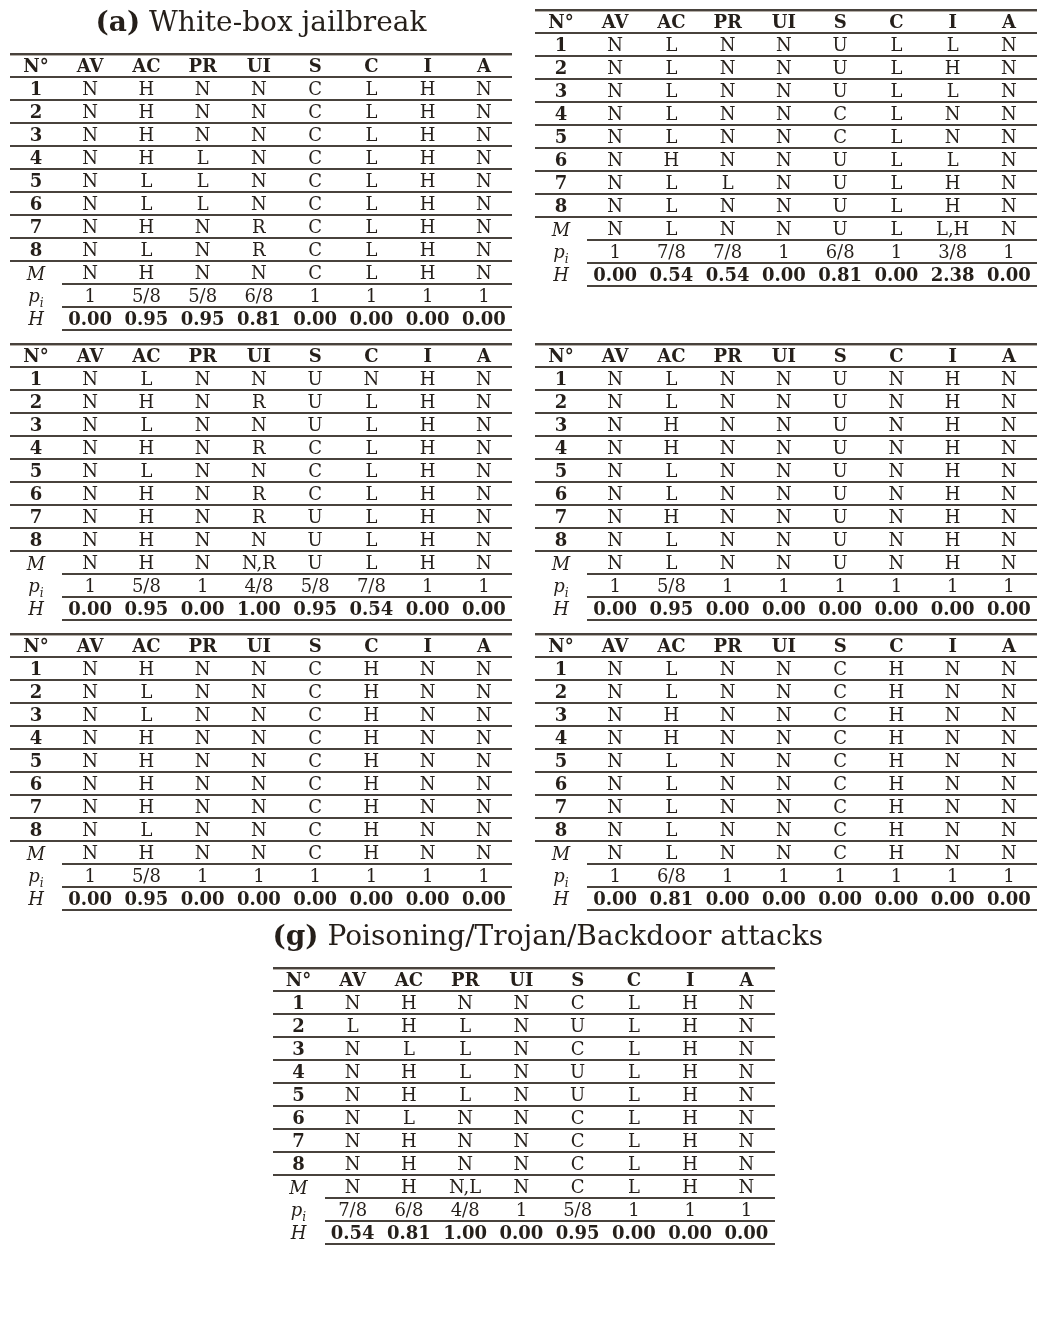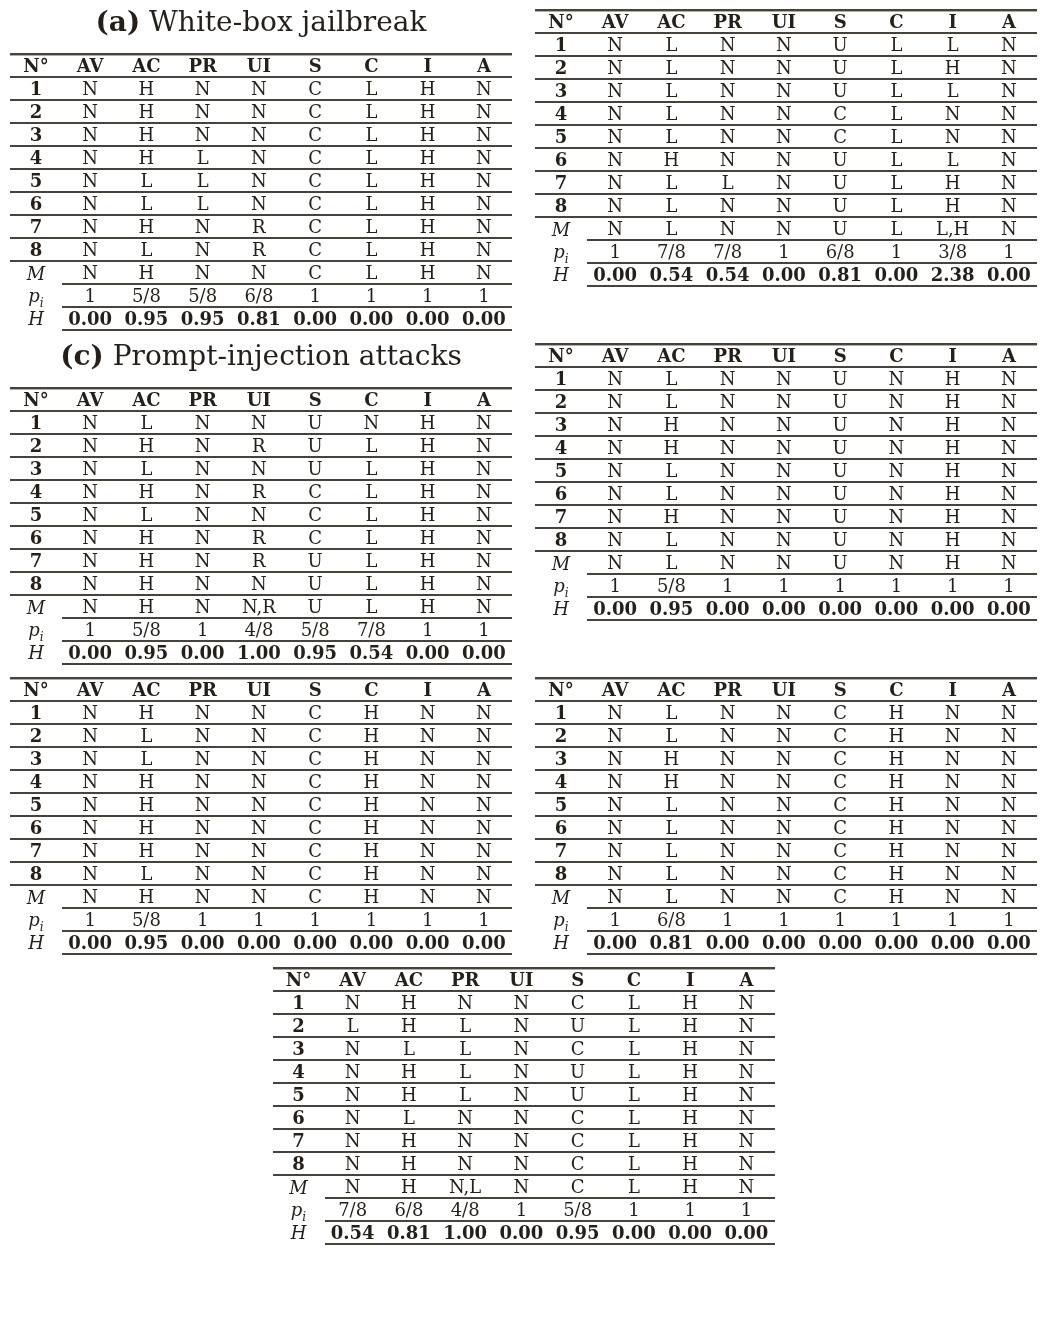--- a/index.html
+++ b/index.html
@@ -362,24 +362,20 @@
               <td>0.81</td>
               <td>0.00</td>
               <td>2.38</td>
               <td>0.00</td>
             </tr>
           </tbody>
     </table>
   </section>
 
   <section class="panel">
-    <div class="caption">
-      <span class="cap-tag">(c)</span>
-      <span class="cap-text">Prompt-injection attacks</span>
-    </div>
     <table class="metrics-table">
       <thead>
         <tr>
               <th>N°</th>
               <th>AV</th>
               <th>AC</th>
               <th>PR</th>
               <th>UI</th>
               <th>S</th>
               <th>C</th>
@@ -930,20 +926,24 @@
               <td>0.00</td>
               <td>0.00</td>
               <td>0.00</td>
               <td>0.00</td>
             </tr>
           </tbody>
     </table>
   </section>
 
   <section class="panel">
+    <div class="caption">
+      <span class="cap-tag">(g)</span>
+      <span class="cap-text">Poisoning/Trojan/Backdoor attacks</span>
+    </div>
     <table class="metrics-table">
       <thead>
         <tr>
               <th>N°</th>
               <th>AV</th>
               <th>AC</th>
               <th>PR</th>
               <th>UI</th>
               <th>S</th>
               <th>C</th>

